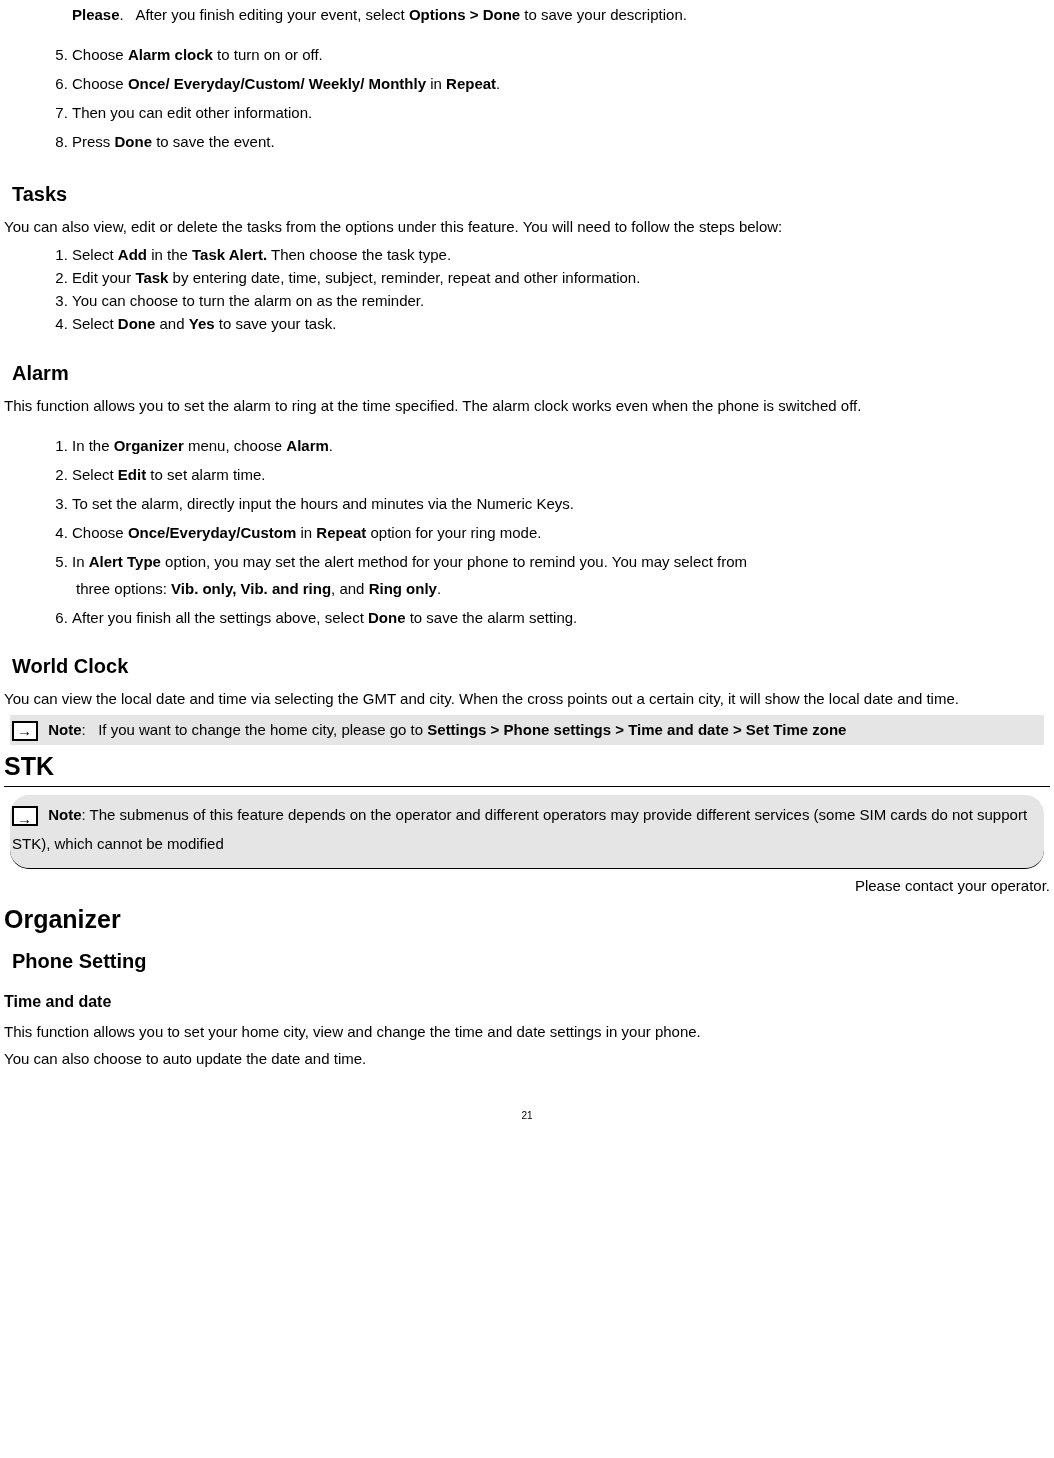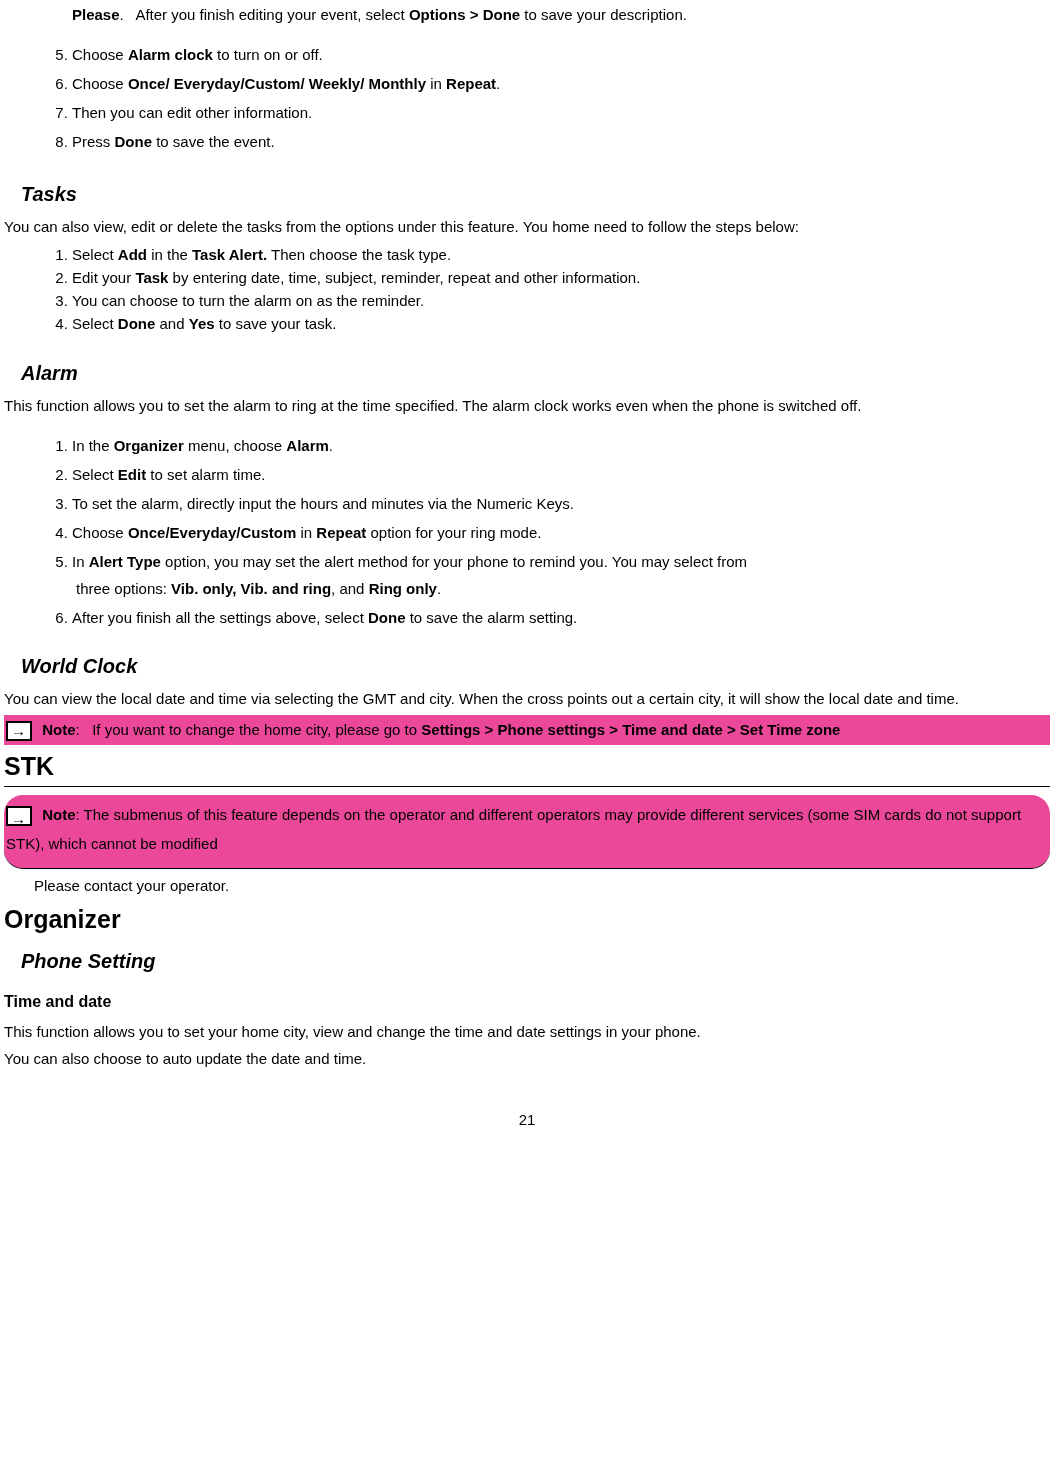--- a/index.html
+++ b/index.html
@@ -23,22 +23,21 @@
     list-style: decimal;
     margin: 0 0 20px 0;
     padding-left: 68px;
   }
   .ol-compact > li {
     padding: 1px 0;
   }
   h2.section {
     font-size: 20px;
     font-weight: bold;
-    margin: 24px 0 8px 17px;
-    font-style: italic;
+    margin: 24px 0 8px 8px;
   }
   h2.big {
     font-size: 25px;
     font-weight: bold;
     margin: 2px 0 8px 0;
     border-bottom: 1px solid #000;
     padding-bottom: 2px;
   }
   h2.big.noborder {
     border-bottom: none;
@@ -46,25 +45,26 @@
   h3.sub {
     font-size: 16px;
     font-weight: bold;
     margin: 16px 0 8px 0;
   }
   p.body {
     margin: 6px 0;
   }
   p.indent {
     margin: 6px 0 6px 30px;
+    text-align: right;
   }
   .note-box {
-    background: #ec4899;
+    background: #e5e5e5;
     padding: 4px 2px;
-    margin: 4px 0;
+    margin: 4px 6px;
   }
   .note-box.tall {
     padding: 6px 2px 10px 2px;
     border-bottom: 1px solid #000;
     border-radius: 19px;
   }
   .note-icon {
     display: inline-block;
     width: 22px;
     height: 16px;
@@ -78,40 +78,40 @@
     content: "→";
     position: absolute;
     top: -3px;
     left: 3px;
     font-size: 15px;
     font-weight: bold;
   }
   .pagenum {
     text-align: center;
     margin-top: 40px;
-    font-size: 15px;
+    font-size: 10px;
   }
   .step-inner {
     padding-left: 4px;
     margin-top: 6px;
   }
 </style>
 </head>
 <body>
 
 <div style="padding-left:68px;"><b>Please</b>. &nbsp; After you finish editing your event, select <b>Options &gt; Done</b> to save your description.</div>
 <ol class="ol-main" start="5">
   <li>Choose <b>Alarm clock</b> to turn on or off.</li>
   <li>Choose <b>Once/ Everyday/Custom/ Weekly/ Monthly</b> in <b>Repeat</b>.</li>
   <li>Then you can edit other information.</li>
   <li>Press <b>Done</b> to save the event.</li>
 </ol>
 
 <h2 class="section">Tasks</h2>
-<p class="body">You can also view, edit or delete the tasks from the options under this feature. You home need to follow the steps below:</p>
+<p class="body">You can also view, edit or delete the tasks from the options under this feature. You will need to follow the steps below:</p>
 <ol class="ol-compact">
   <li>Select <b>Add</b> in the <b>Task Alert.</b> Then choose the task type.</li>
   <li>Edit your <b>Task</b> by entering date, time, subject, reminder, repeat and other information.</li>
   <li>You can choose to turn the alarm on as the reminder.</li>
   <li>Select <b>Done</b> and <b>Yes</b> to save your task.</li>
 </ol>
 
 <h2 class="section">Alarm</h2>
 <p class="body">This function allows you to set the alarm to ring at the time specified. The alarm clock works even when the phone is switched off.</p>
 <ol class="ol-main">

